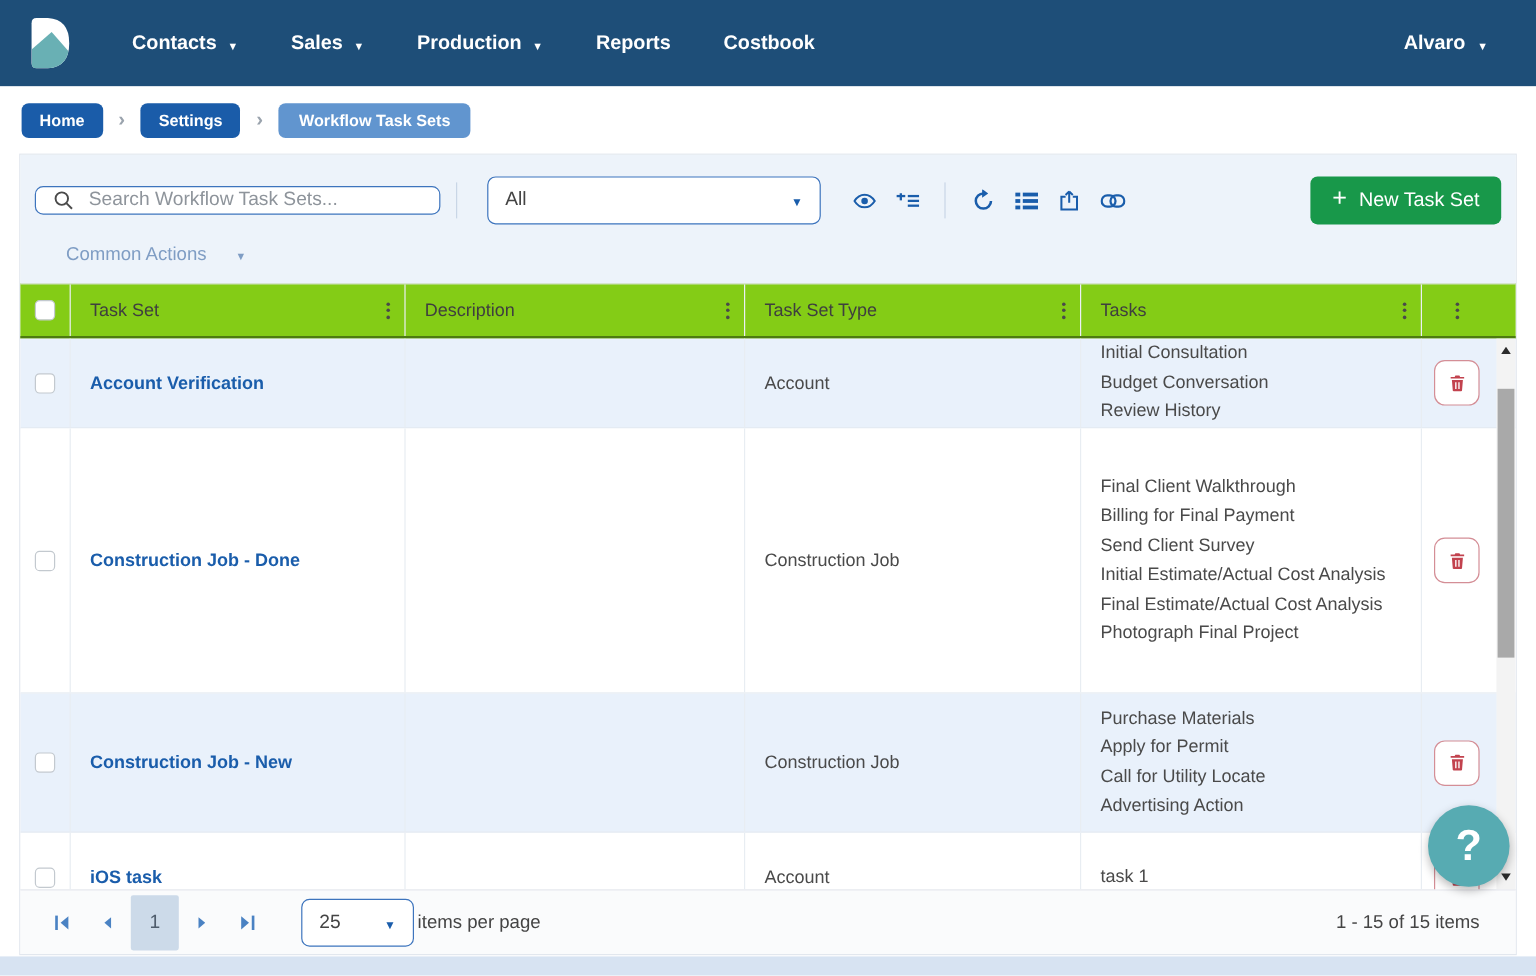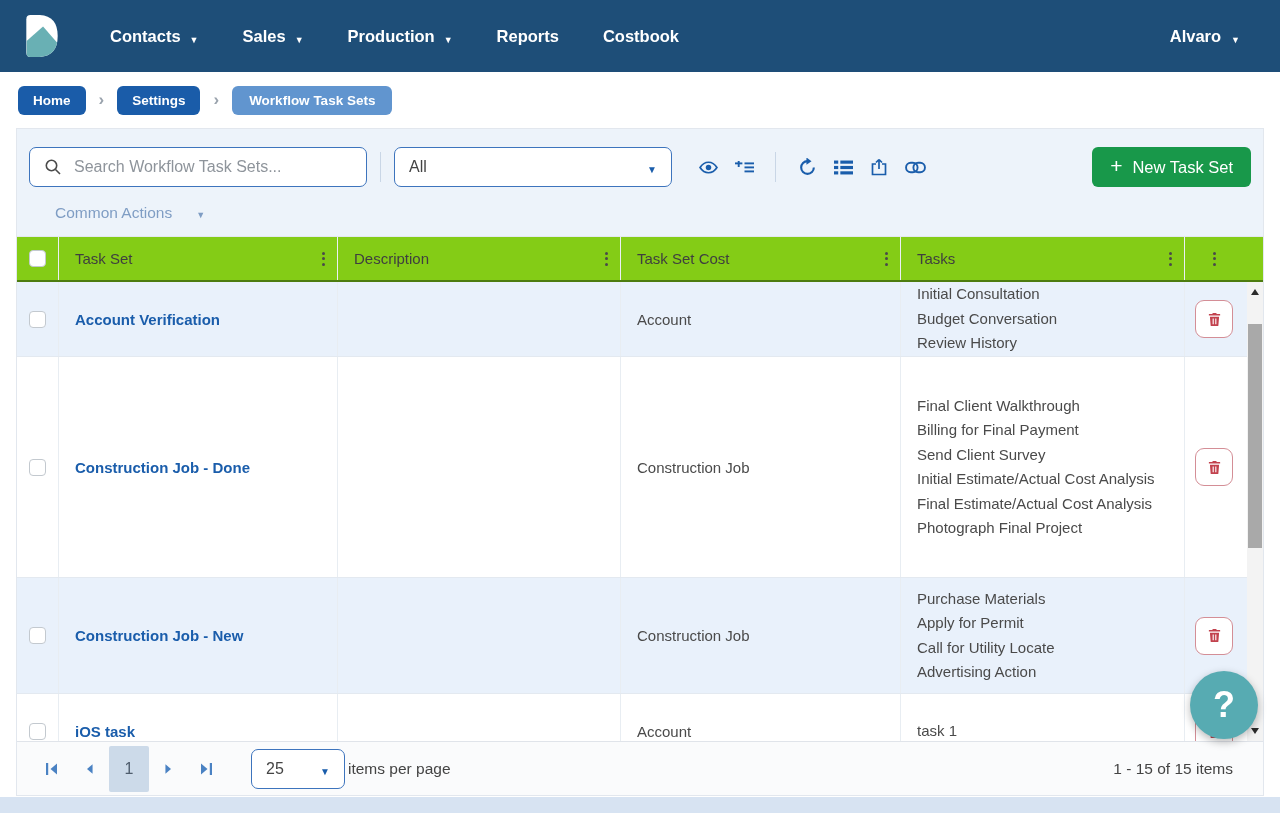--- a/index.html
+++ b/index.html
@@ -20,25 +20,25 @@
   .breadcrumbs { height:56px; display:flex; align-items:center; gap:13px; padding:0 18px; background:#fff; }
   .crumb { background:#1a5ca9; color:#fff; font-size:13.5px; font-weight:700; padding:7px 15px; border:none; border-radius:6px; cursor:pointer; font-family:inherit; }
   .crumb.current { background:#6195cf; padding:7px 17px; }
   .crumb-sep::after { content:"›"; color:#9aa3ad; font-size:17px; font-weight:600; }
 
   
   .grid { margin:0 16px; width:1248px; border:1px solid #e2e7ee; background:#fff; position:relative; }
 
   .toolbar { background:#edf3fa; padding:17px 12px 0 12px; }
   .toolbar-row { display:flex; align-items:center; height:42px; }
-  .search-box { width:338px; height:40px; background:#fff; border:1.5px solid #3d74bd; border-radius:7px; display:flex; align-items:center; padding:0 12px 0 14px; }
+  .search-box { width:338px; height:24px; background:#fff; border:1.5px solid #3d74bd; border-radius:7px; display:flex; align-items:center; padding:0 12px 0 14px; }
   .search-box input { border:none; outline:none; flex:1; font-size:16px; color:#444; margin-left:12px; font-family:inherit; background:transparent; }
   .search-box input::placeholder { color:#8e949b; }
   .v-divider { width:1px; height:30px; background:#c9d6e6; margin:0 13px; }
-  .dd { height:40px; background:#fff; border:1.5px solid #3d74bd; border-radius:7px; display:flex; align-items:center; justify-content:space-between; padding:0 14px; font-size:16px; color:#444; cursor:pointer; }
+  .dd { height:40px; background:#fff; border:1.5px solid #3d74bd; border-radius:7px; display:flex; align-items:center; justify-content:space-between; padding:0 14px; font-size:16px; color:#444; cursor:pointer;margin-left:12px; }
   .dd-filter { width:278px; }
   .icon-btn { width:36px; height:36px; display:flex; align-items:center; justify-content:center; cursor:pointer; border-radius:4px; }
   .btn-green { margin-left:auto; height:40px; background:#18984a; color:#fff; border:none; border-radius:6px; font-size:16.5px; font-weight:500; display:flex; align-items:center; gap:10px; padding:0 18px; cursor:pointer; font-family:inherit; }
   .btn-green .plus { font-size:21px; font-weight:400; position:relative; top:-1px; }
   .common-actions { display:flex; align-items:center; gap:24px; color:#7f9dc4; font-size:15.5px; padding:16px 0 14px 26px; cursor:pointer; }
   .caret-ca::after { content:"▼"; font-size:9px; color:#7f9dc4; }
 
   
   .col-check{width:42px;flex:none} .col-name{width:279px;flex:none} .col-desc{width:283px;flex:none}
   .col-type{width:280px;flex:none} .col-tasks{width:284px;flex:none} .col-actions{width:58px;flex:none}
@@ -227,21 +227,21 @@
     </div>
     <div class="th col-desc">
       <span class="lbl">Description</span>
       <span class="dots">
           <i></i>
           <i></i>
           <i></i>
         </span>
     </div>
     <div class="th col-type">
-      <span class="lbl">Task Set Cost</span>
+      <span class="lbl">Task Set Type</span>
       <span class="dots">
           <i></i>
           <i></i>
           <i></i>
         </span>
     </div>
     <div class="th col-tasks">
       <span class="lbl">Tasks</span>
       <span class="dots">
           <i></i>

